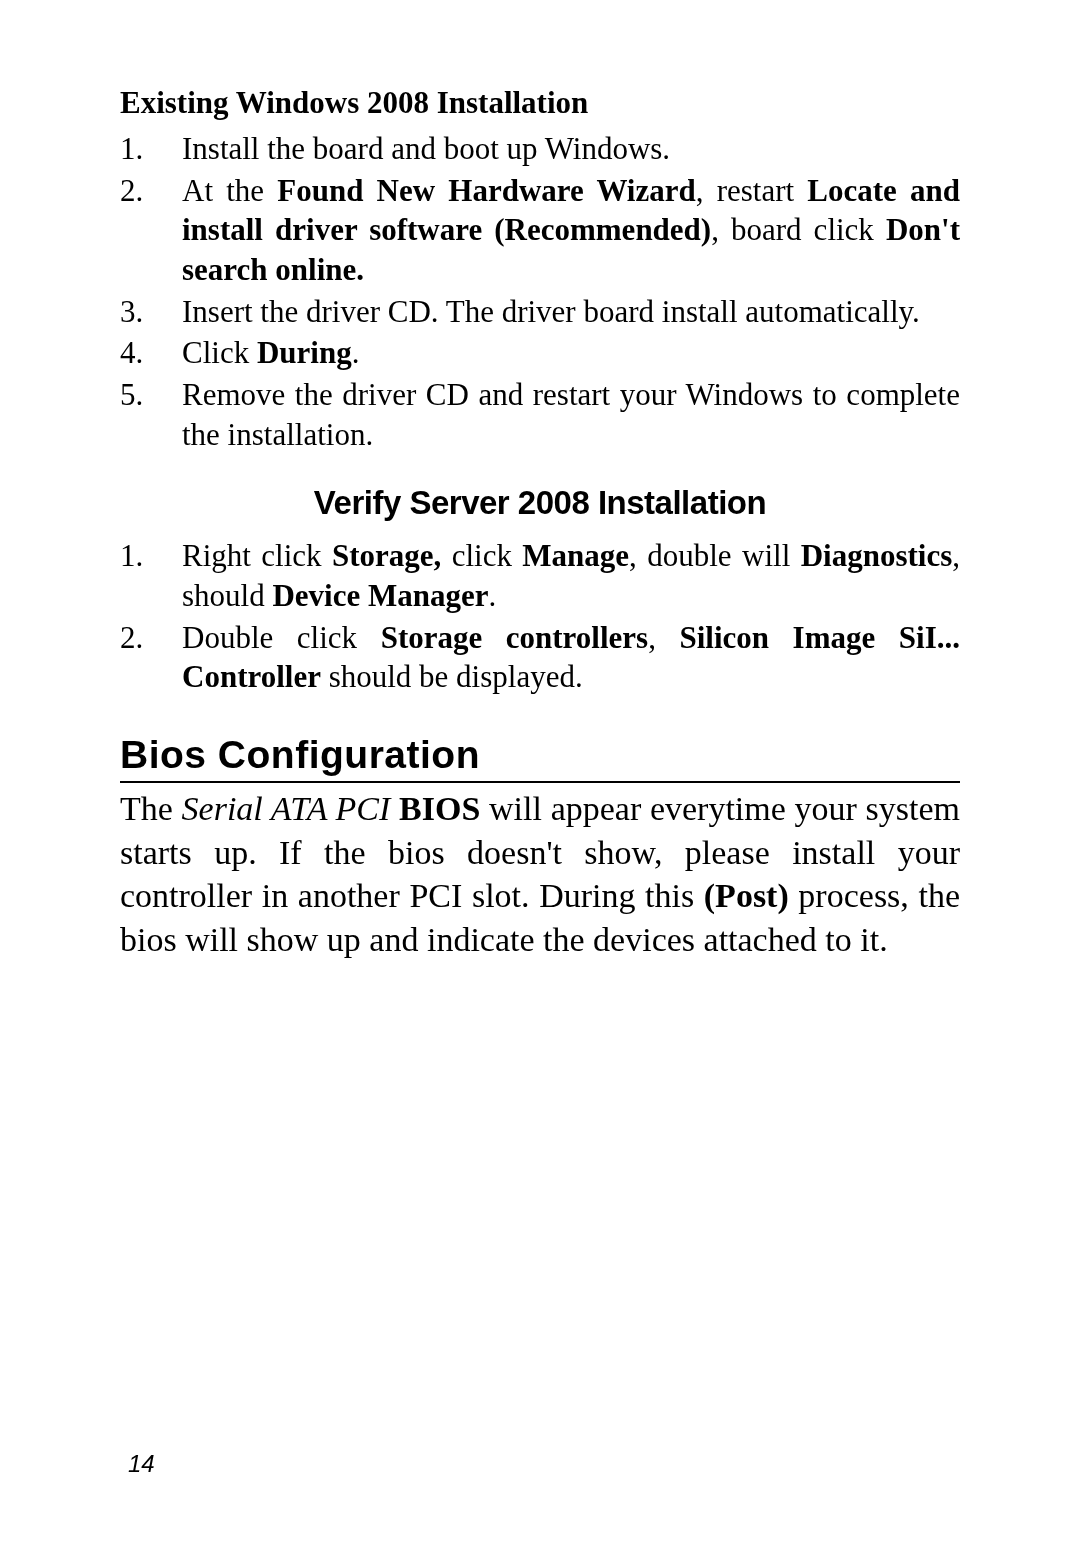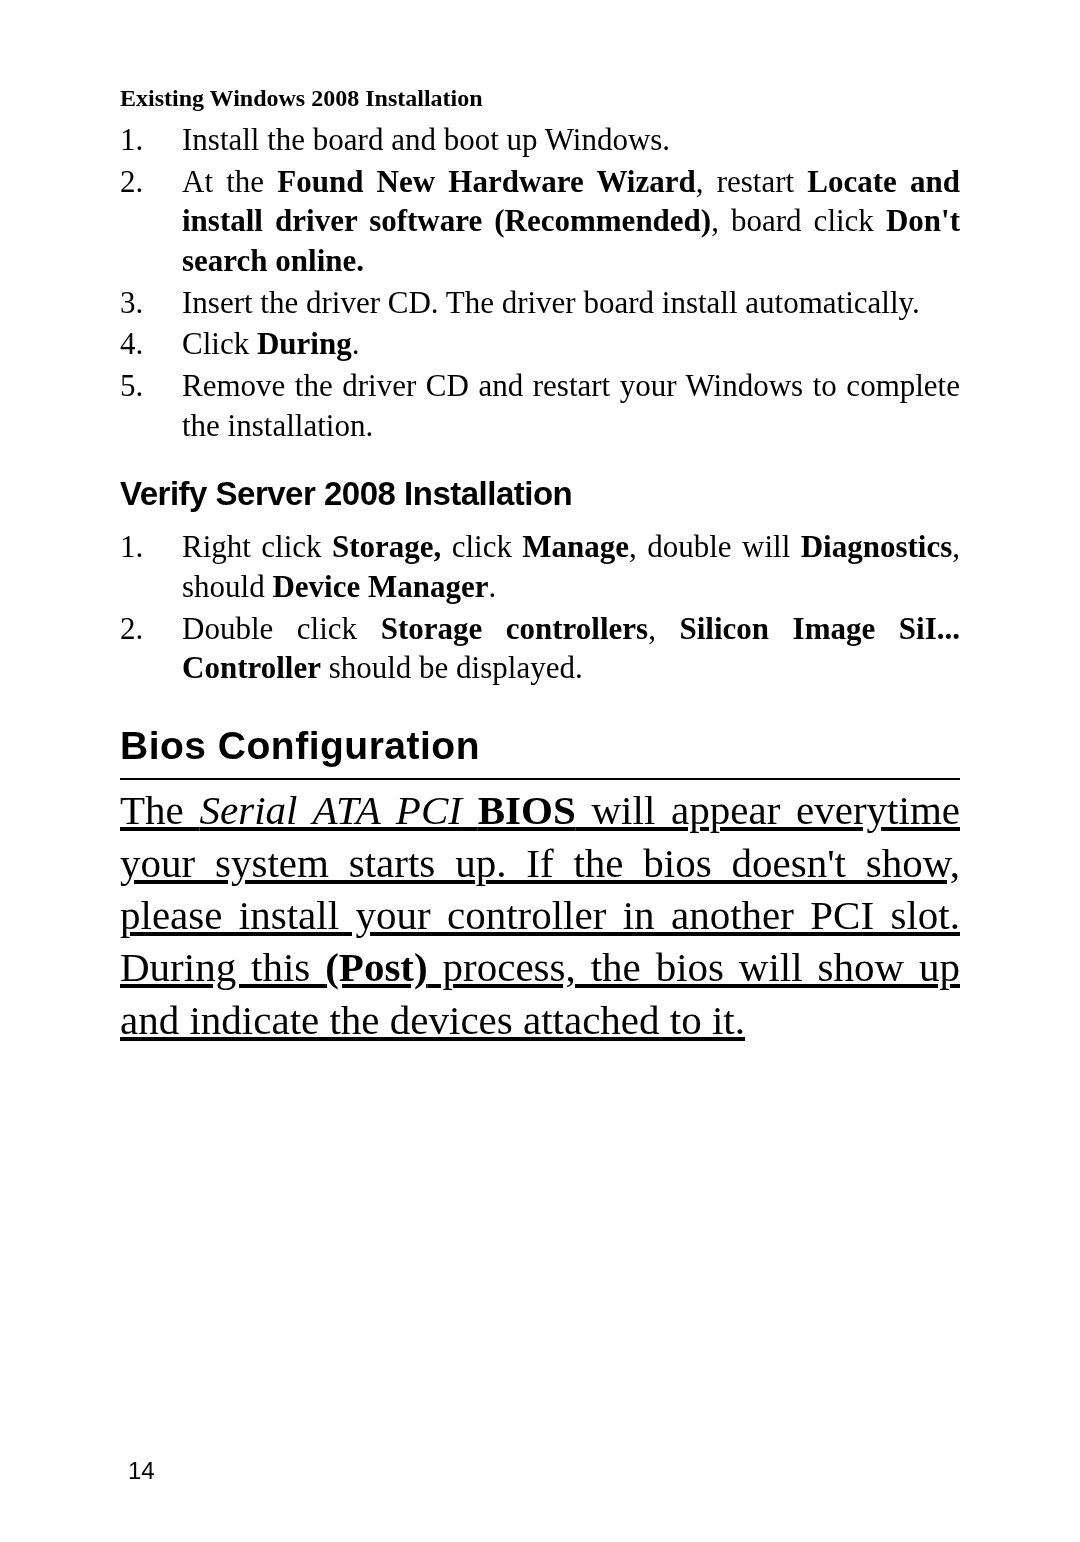--- a/index.html
+++ b/index.html
@@ -9,21 +9,21 @@
       background: #fff;
       color: #000;
       width: 1080px;
       height: 1542px;
       box-sizing: border-box;
       padding: 85px 120px 60px 120px;
       position: relative;
     }
     .heading-bold {
       font-weight: bold;
-      font-size: 24px;
+      font-size: 31px;
       margin-bottom: 8px;
     }
     .list-item {
       display: flex;
       font-size: 31px;
       line-height: 1.28;
       margin-bottom: 2px;
       text-align: justify;
     }
     .list-num {
@@ -36,46 +36,47 @@
     .bold {
       font-weight: bold;
     }
     .section-heading {
       font-family: Arial, Helvetica, sans-serif;
       font-weight: bold;
       font-size: 33px;
       margin-top: 30px;
       margin-bottom: 14px;
       letter-spacing: -0.5px;
+      text-align: center;
     }
     .bios-heading {
       font-family: Arial, Helvetica, sans-serif;
       font-weight: bold;
       font-size: 39px;
       margin-top: 36px;
       margin-bottom: 4px;
-      padding-bottom: 10px;
+      padding-bottom: 4px;
       border-bottom: 2.5px solid #000;
       letter-spacing: 0.5px;
     }
     .para {
-      font-size: 41px;
+      font-size: 34px;
       line-height: 1.28;
       text-align: justify;
       margin-top: 0;
-      text-decoration: underline;
     }
     .italic {
       font-style: italic;
     }
     .page-number {
       position: absolute;
-      bottom: 57px;
+      bottom: 64px;
       left: 128px;
       font-family: Arial, Helvetica, sans-serif;
+      font-style: italic;
       font-size: 24px;
     }
   </style>
 </head>
 <body>
 
 <div class="heading-bold">Existing Windows 2008 Installation</div>
 
 <div class="list-item">
   <div class="list-num">1.</div>

